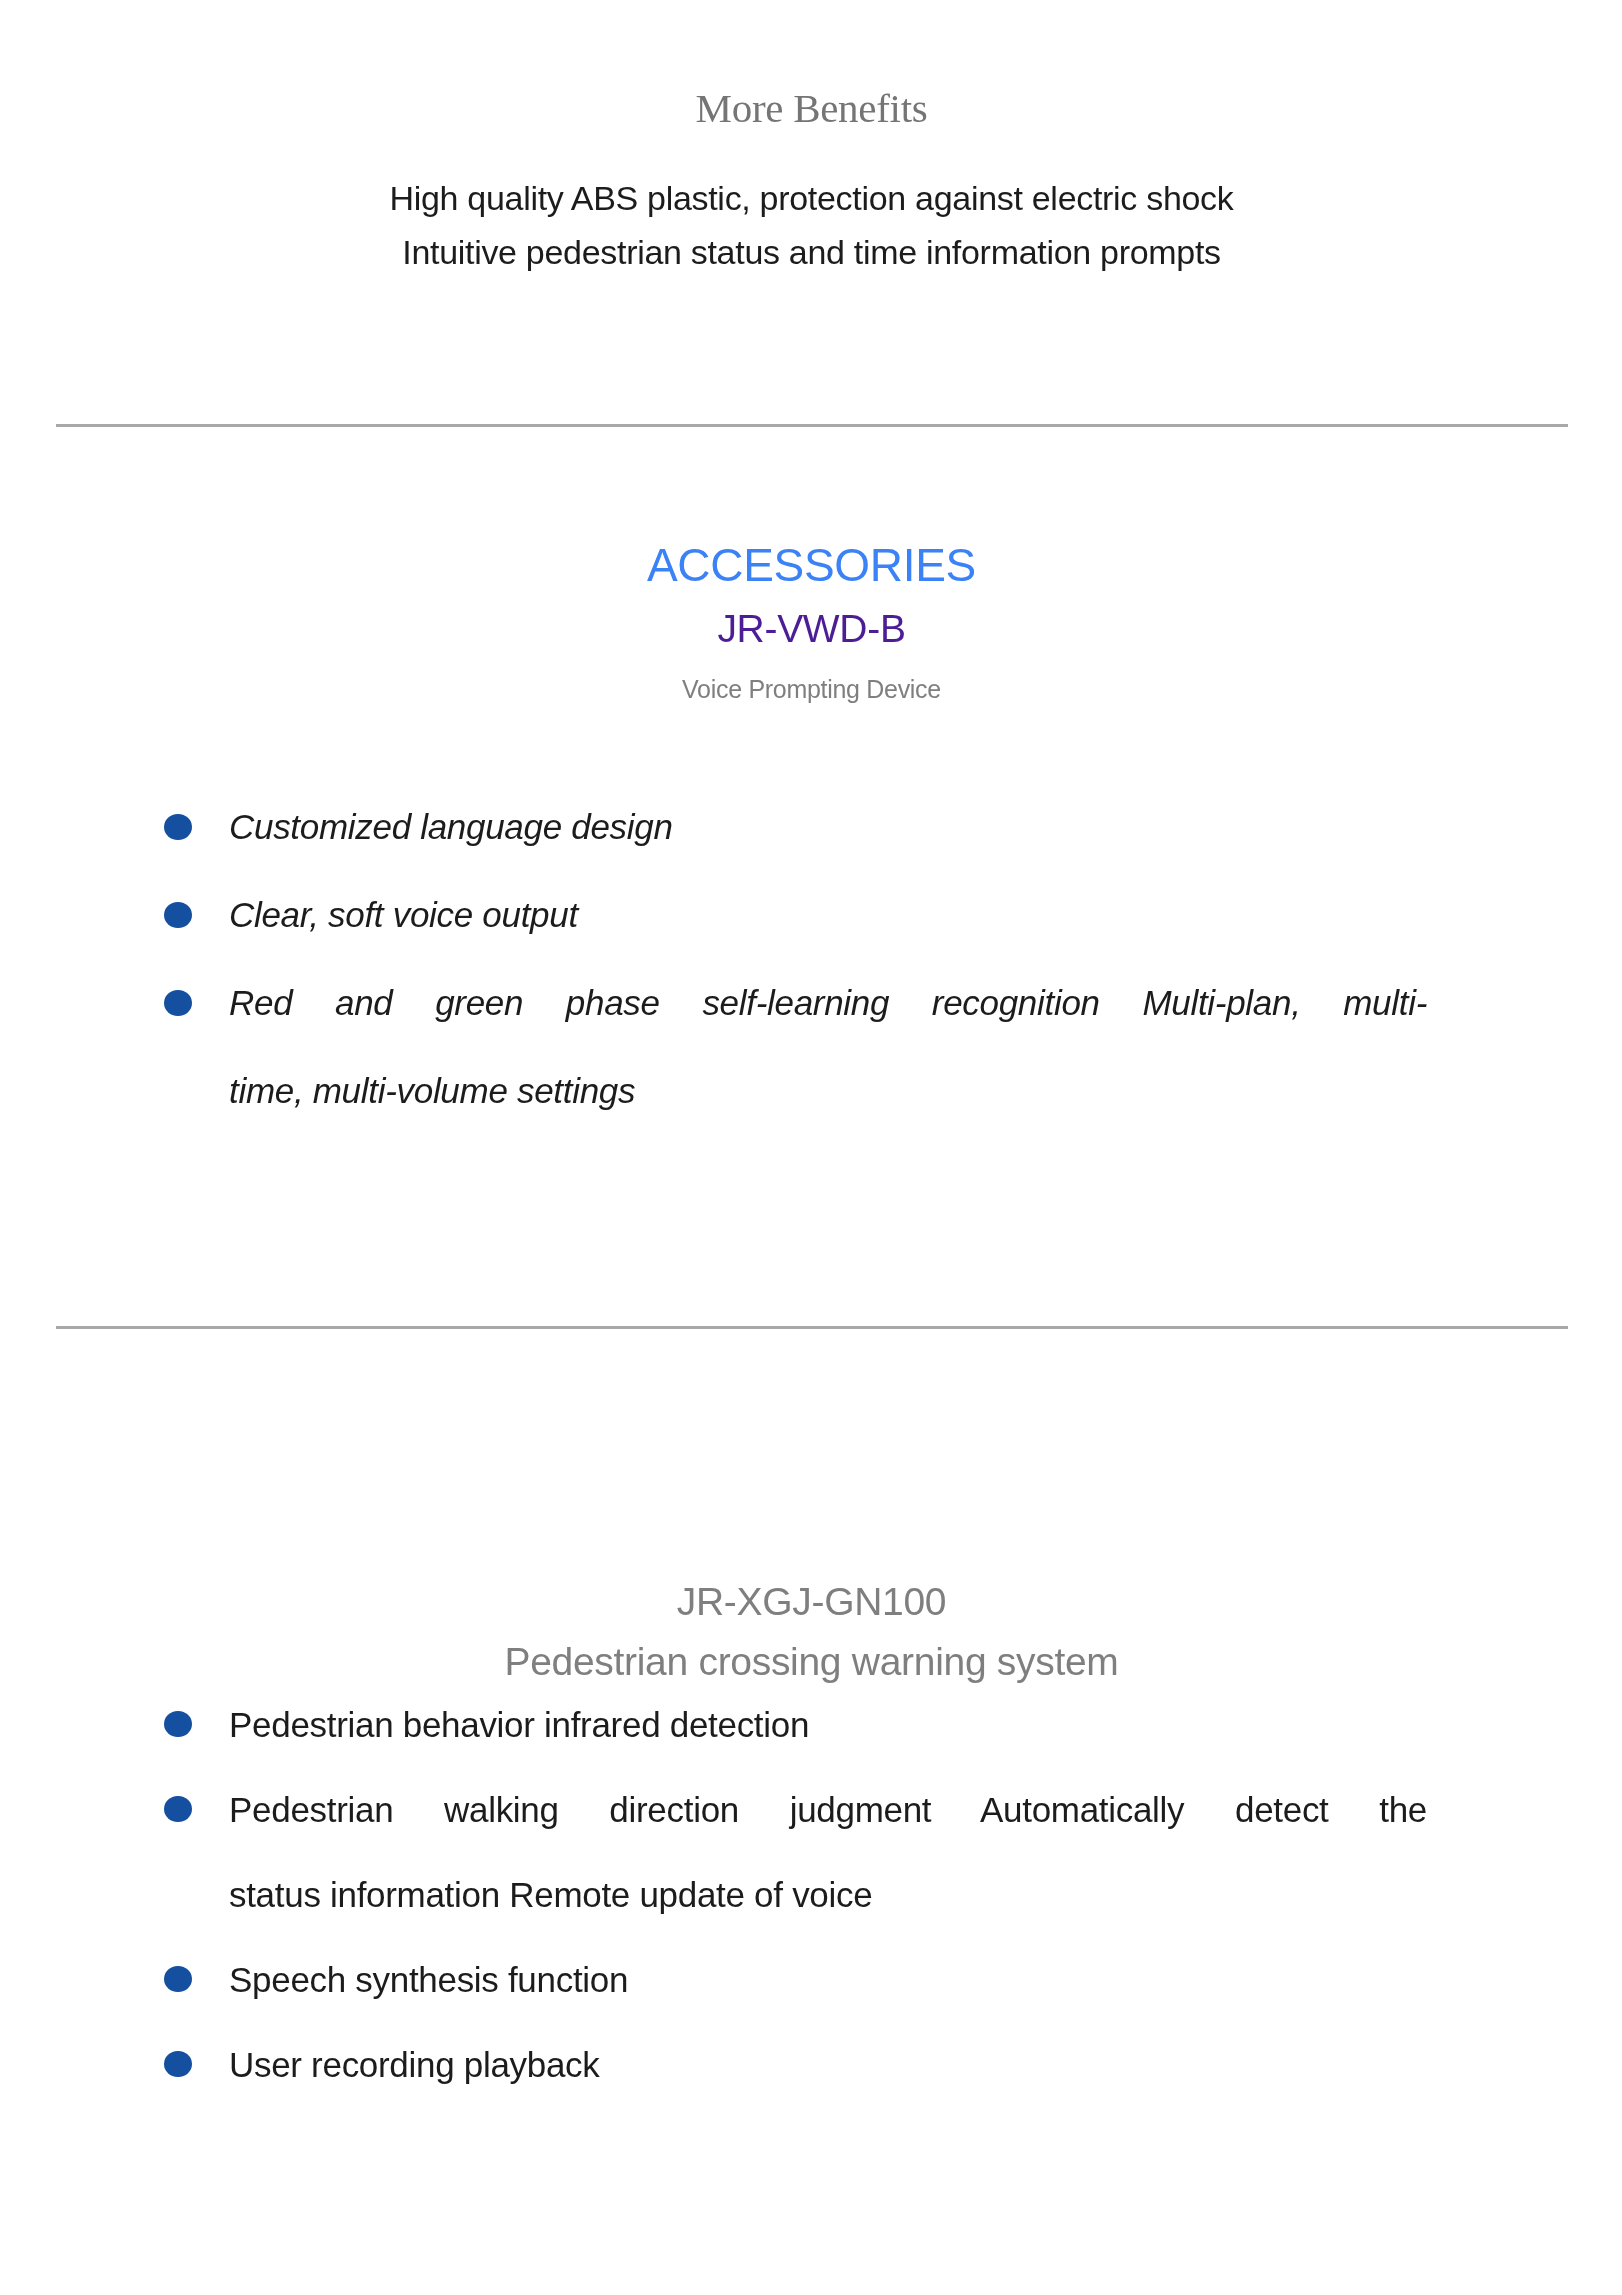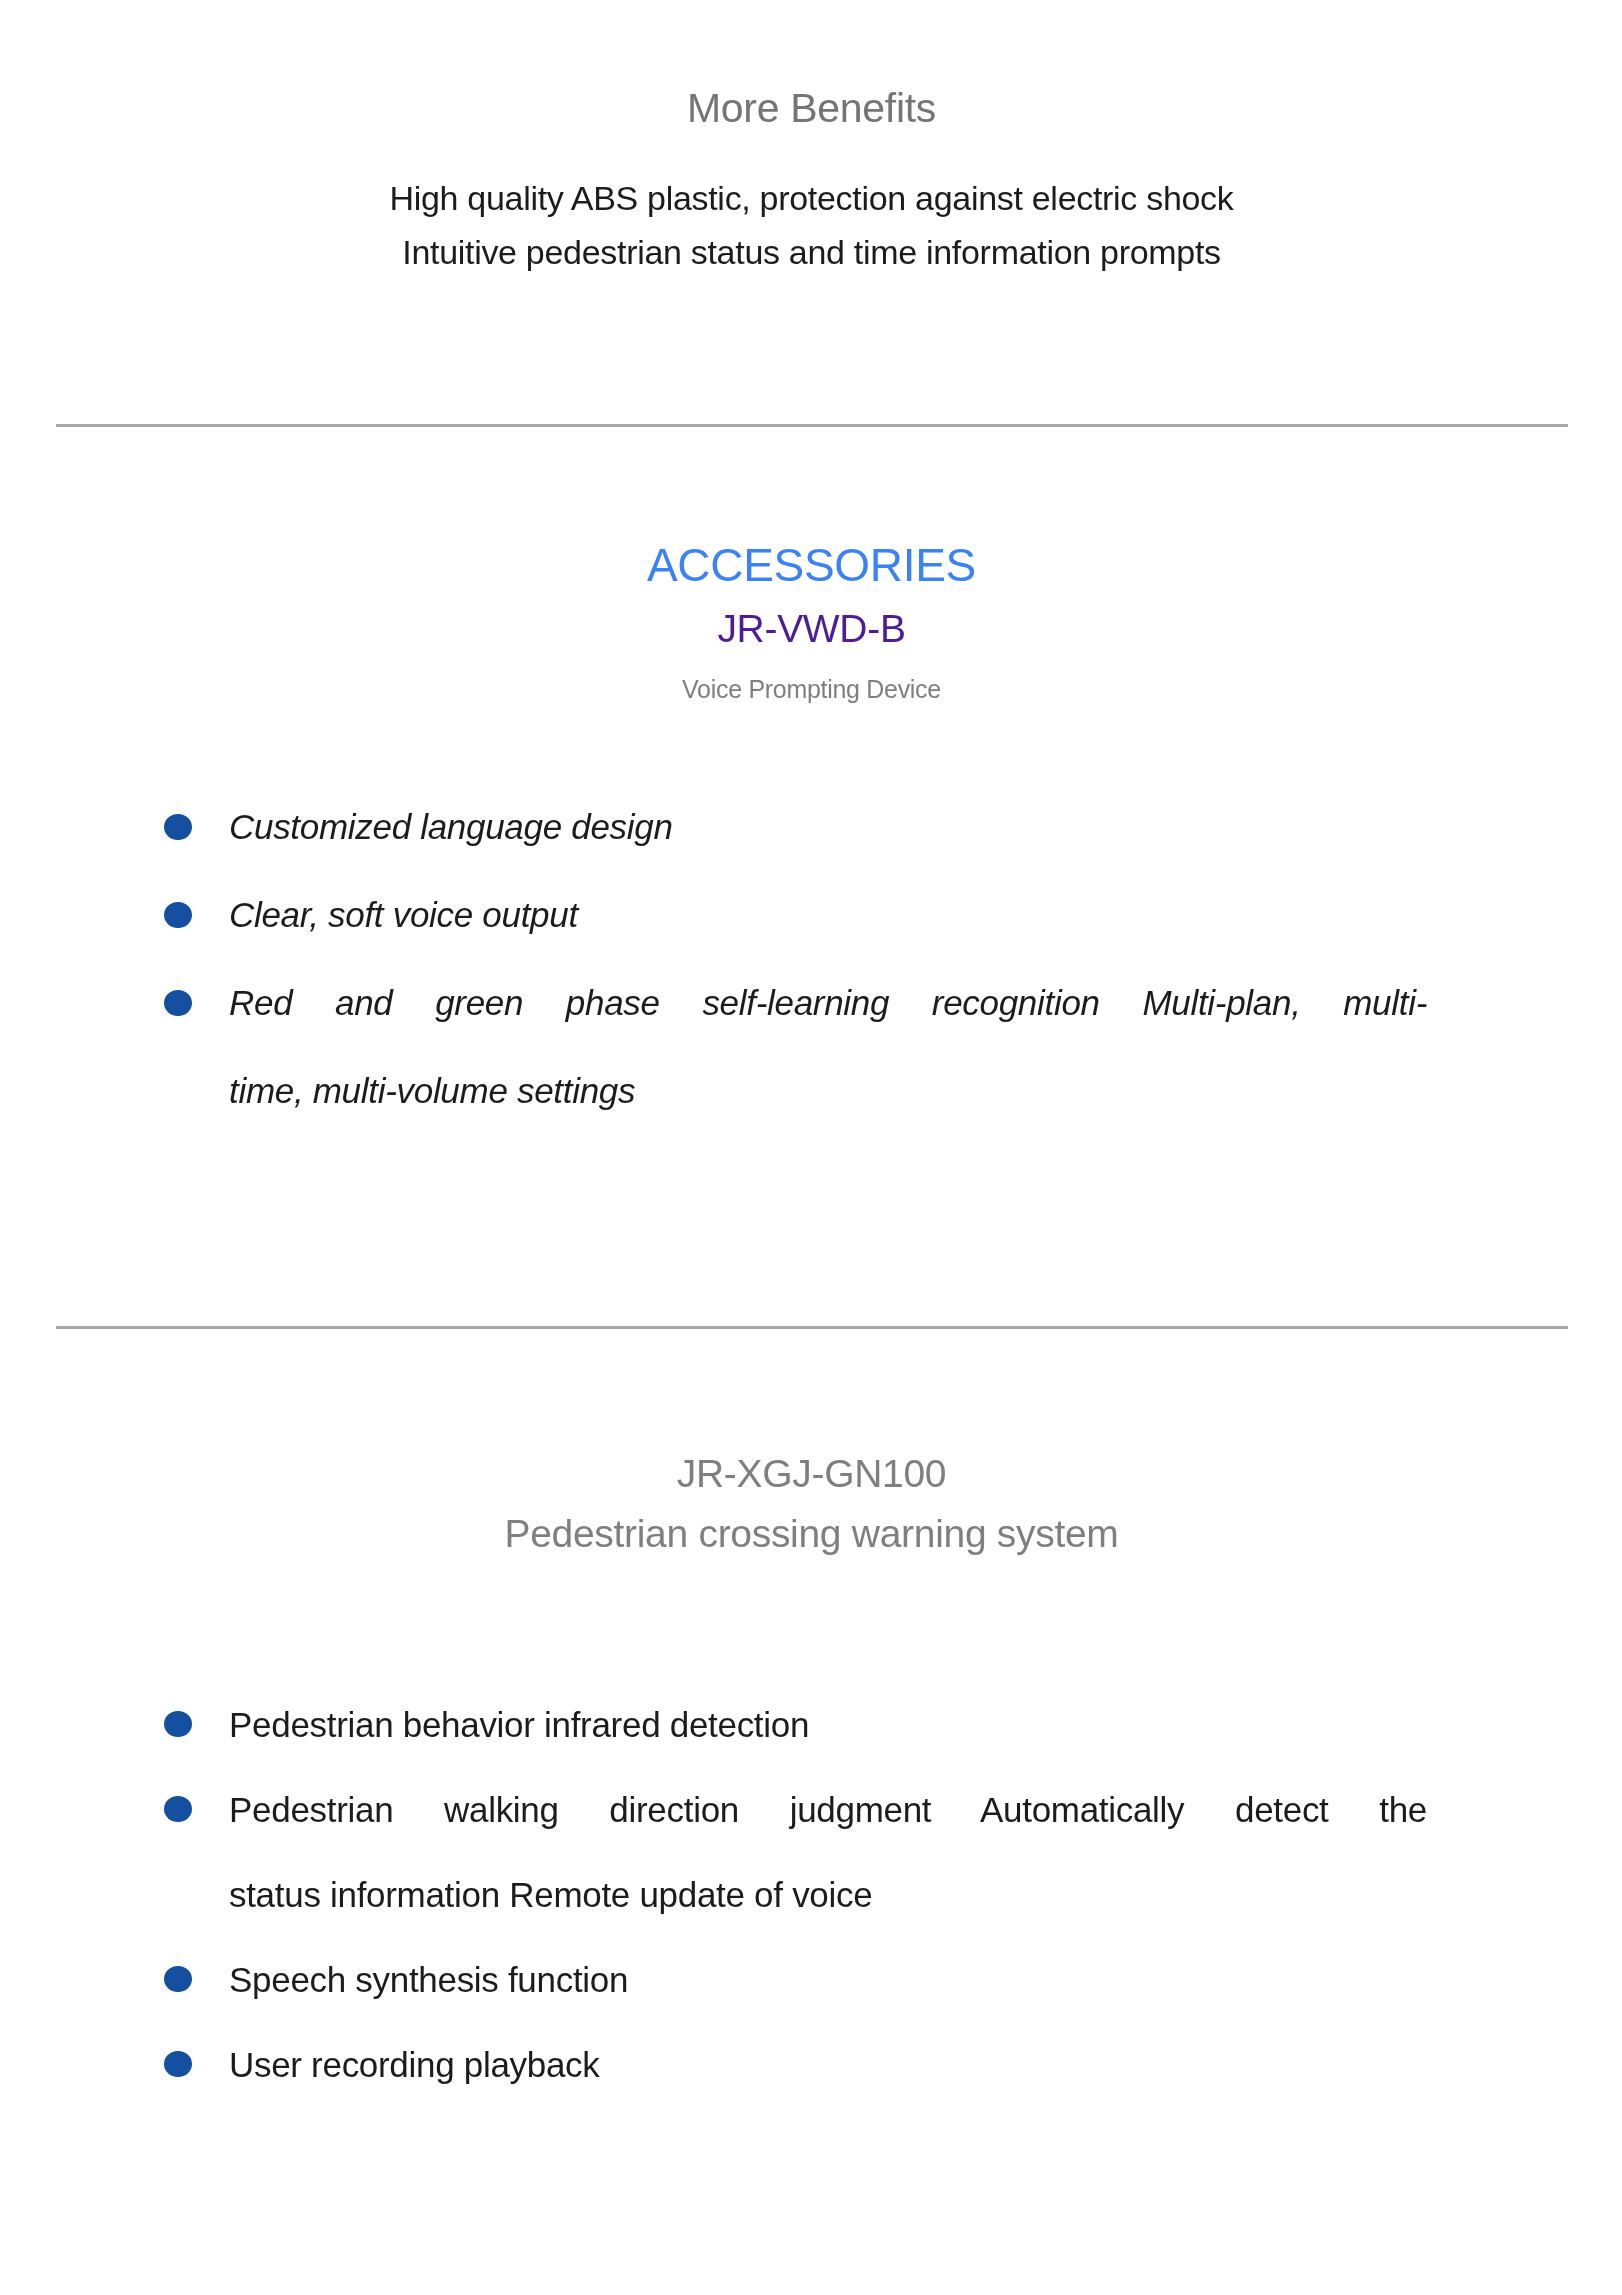--- a/index.html
+++ b/index.html
@@ -19,20 +19,21 @@
 
   
   .mb-title {
     position: absolute;
     left: 0; right: 0;
     top: 84px;
     font-size: 41px;
     line-height: 48px;
     color: #757575;
     letter-spacing: -0.3px;
+    font-family: Liberation Serif, serif;
   }
   .mb-lines {
     position: absolute;
     left: 0; right: 0;
     top: 171px;
     font-size: 34px;
     line-height: 54px;
     color: #1C1C1C;
     letter-spacing: -0.3px;
   }
@@ -74,21 +75,21 @@
     font-size: 25px;
     line-height: 60px;
     color: #7F7F7F;
     letter-spacing: -0.3px;
   }
 
   
   .gn-block {
     position: absolute;
     left: 0; right: 0;
-    top: 1444px;
+    top: 1572px;
     font-size: 39px;
     line-height: 60px;
     color: #7F7F7F;
     letter-spacing: -0.3px;
   }
 
   
   .bullet-list {
     position: absolute;
     left: 164px;

